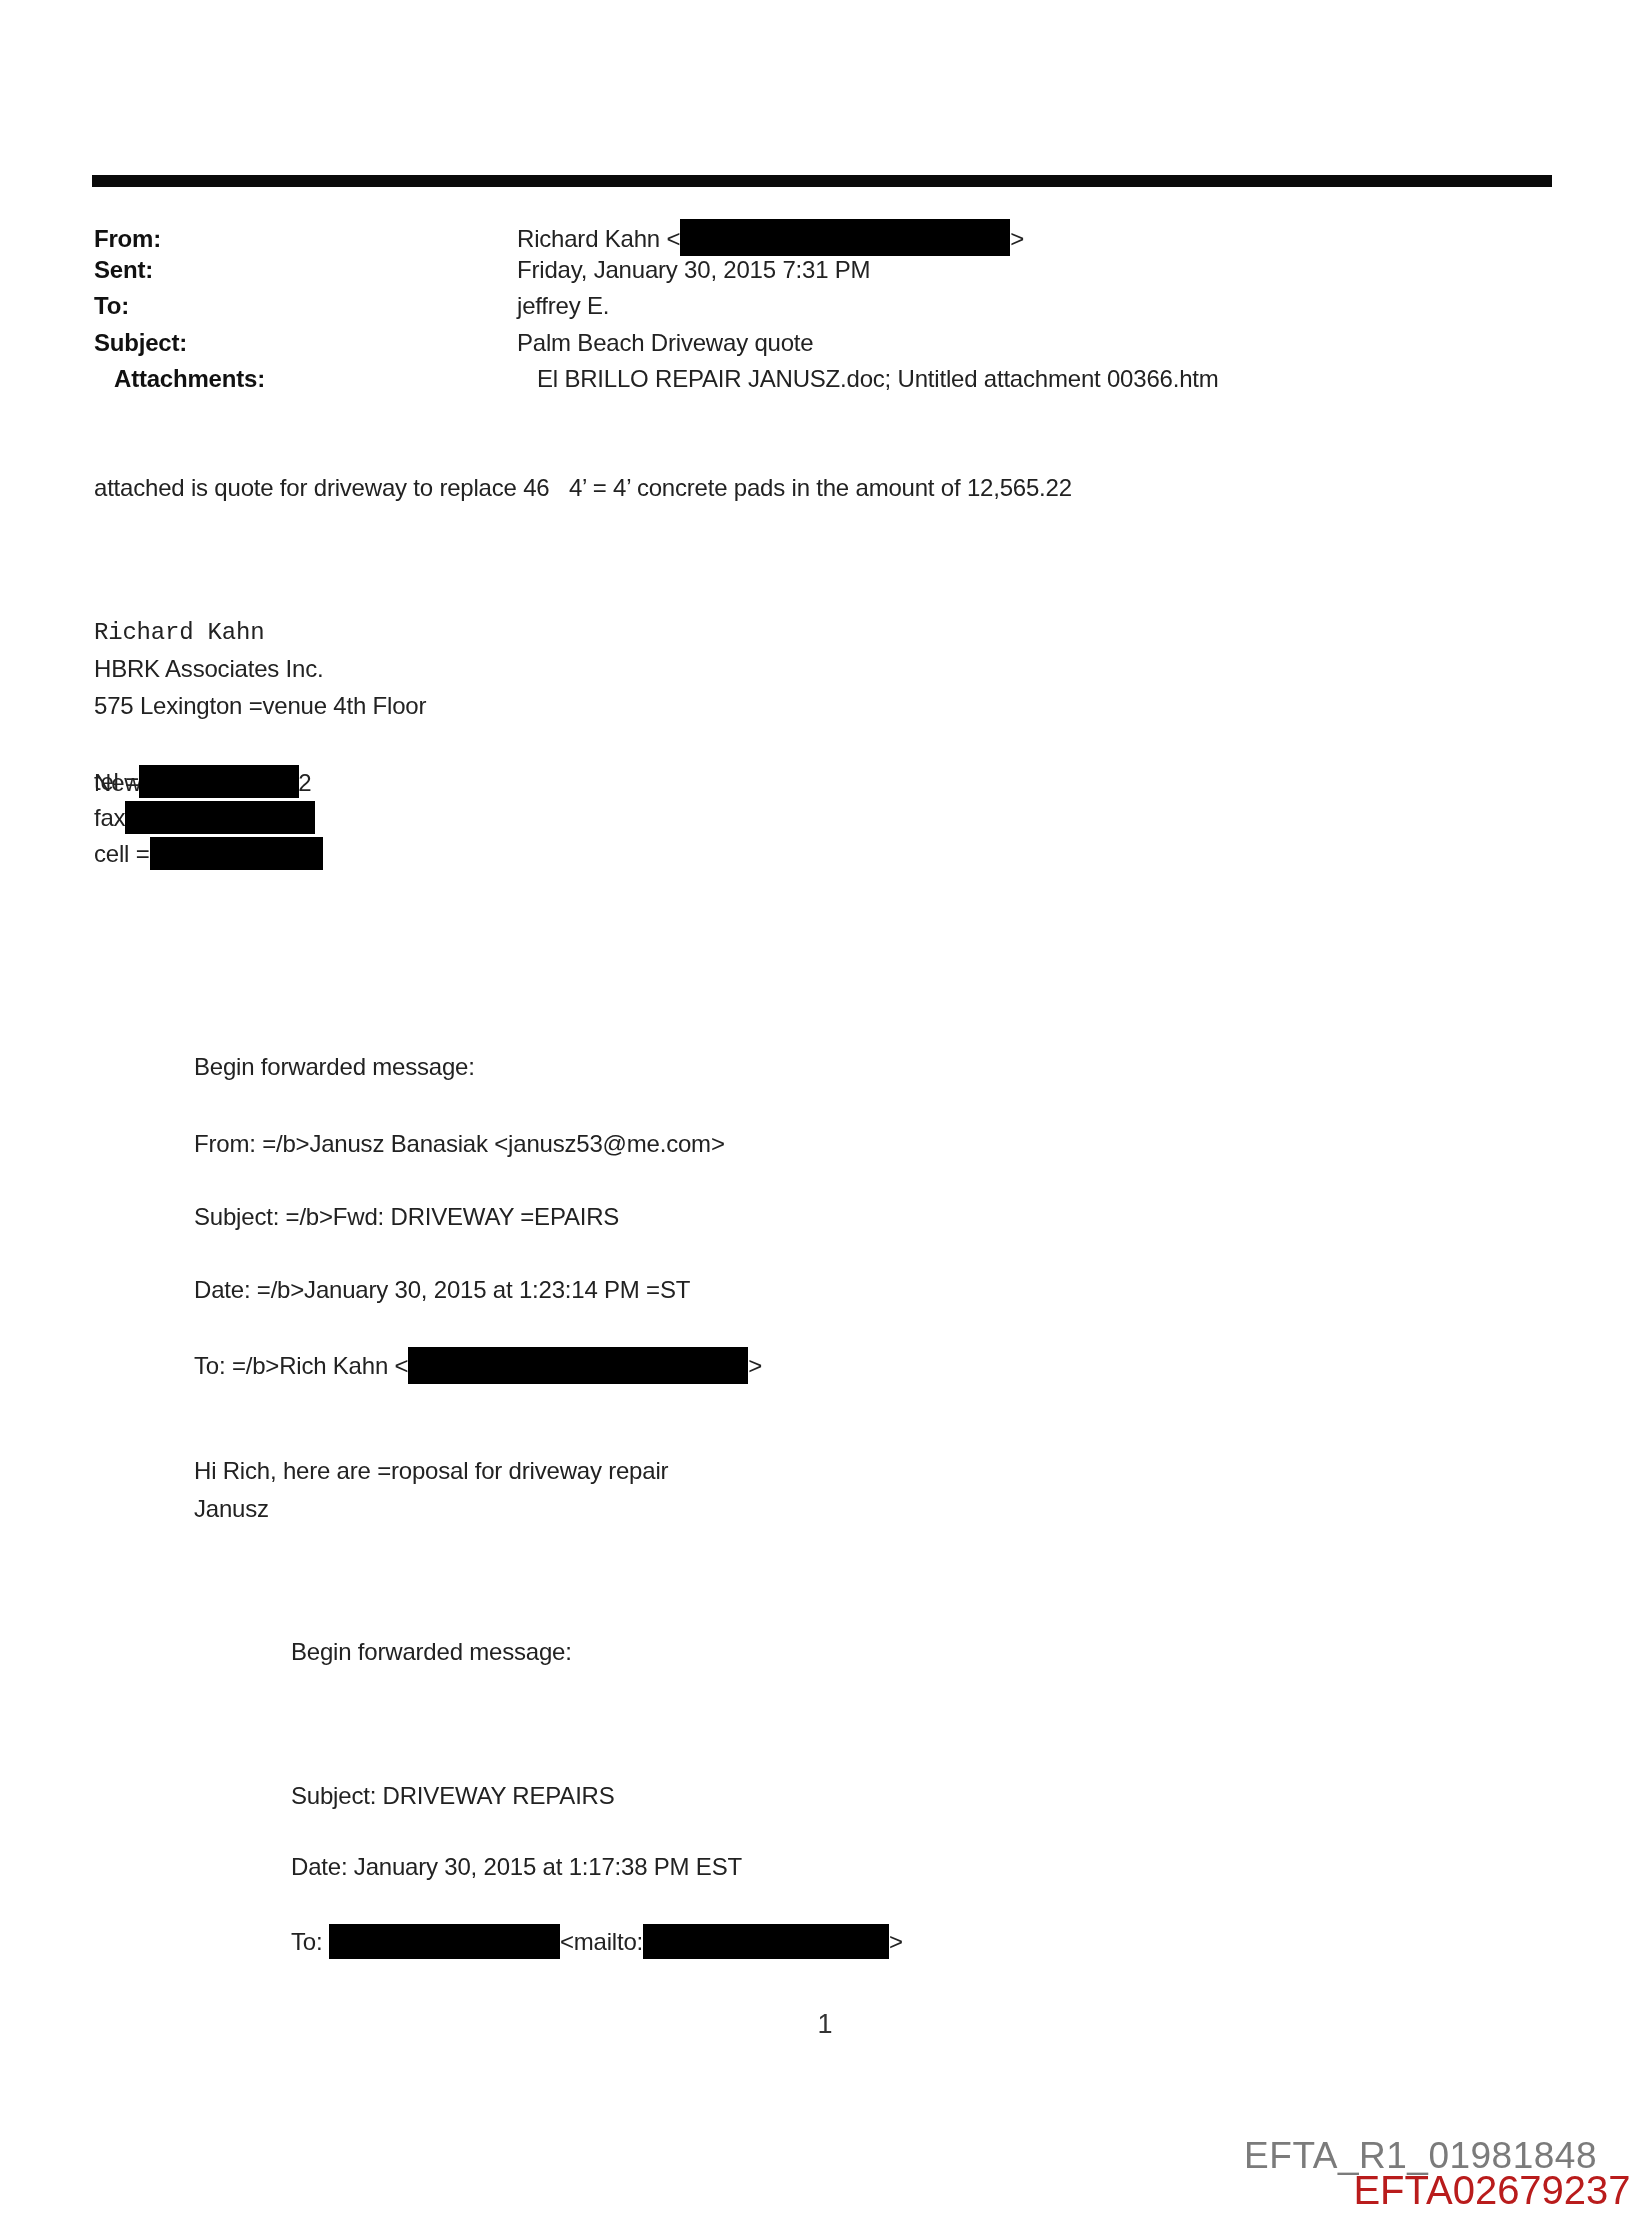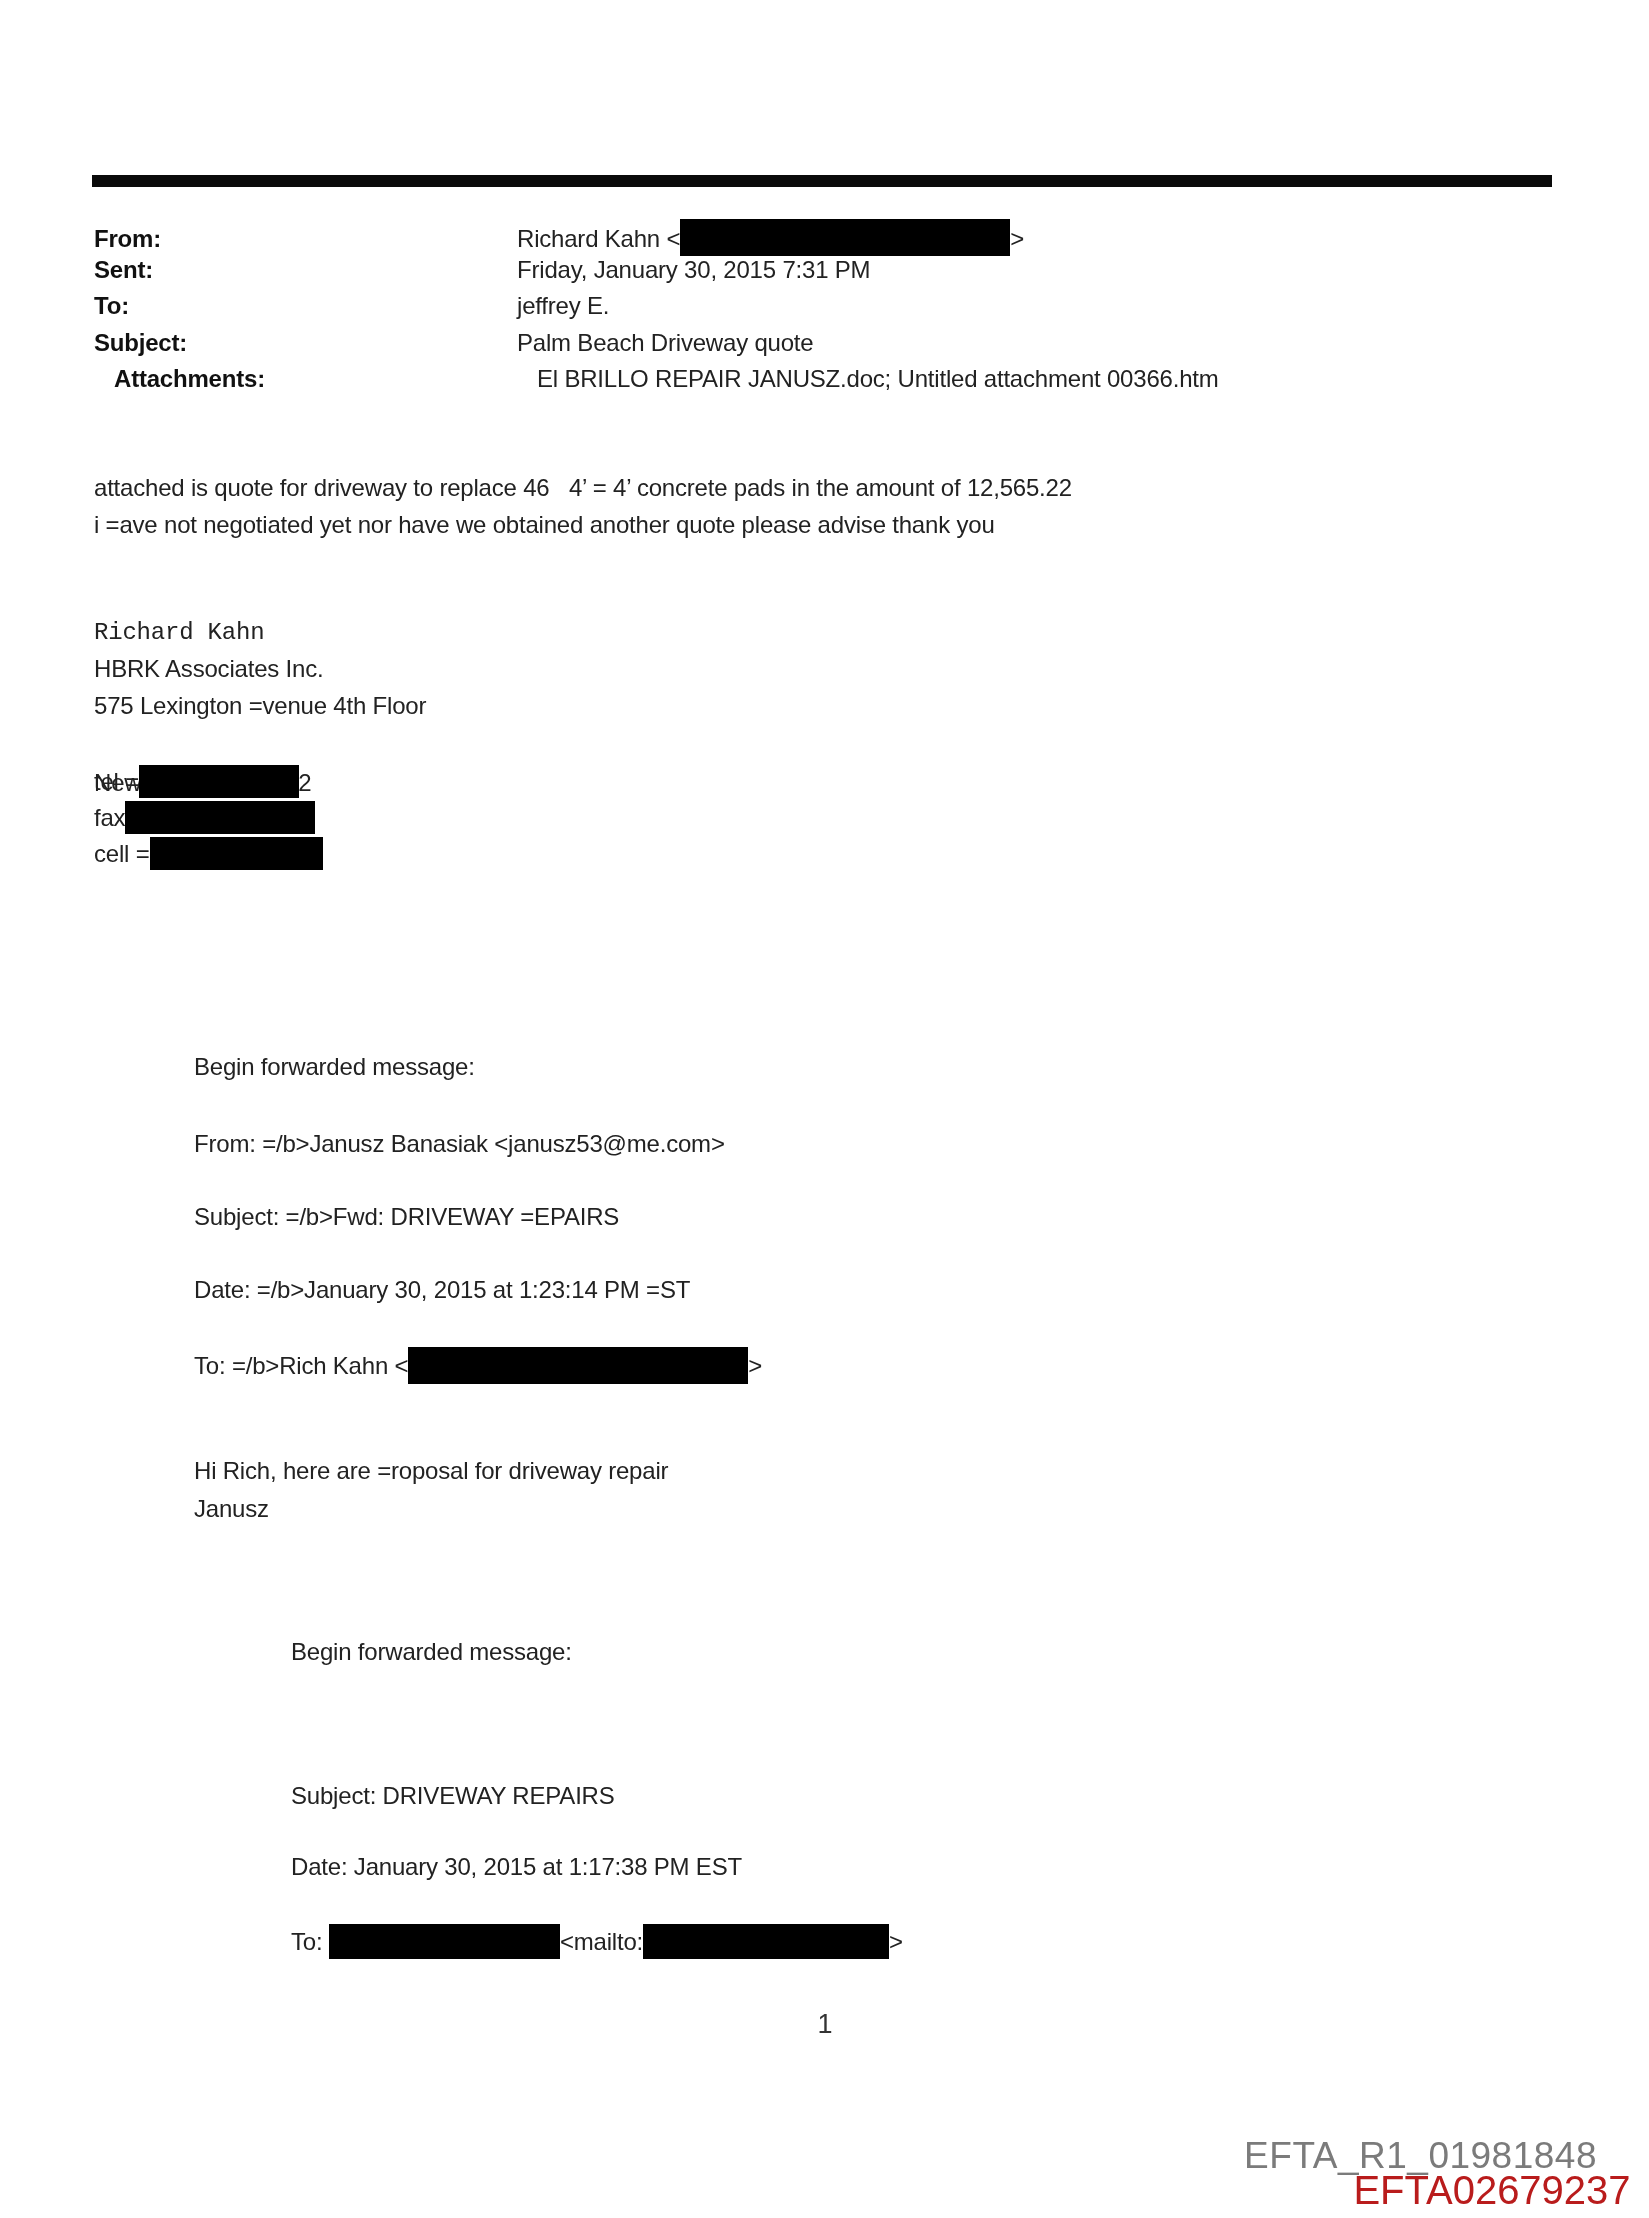--- a/index.html
+++ b/index.html
@@ -84,21 +84,20 @@
 
   <div class="abs" style="left:94px; top:256px;"><span class="hlabel">Sent:</span><span>Friday, January 30, 2015 7:31 PM</span></div>
 
   <div class="abs" style="left:94px; top:292px;"><span class="hlabel">To:</span><span>jeffrey E.</span></div>
 
   <div class="abs" style="left:94px; top:329px;"><span class="hlabel">Subject:</span><span>Palm Beach Driveway quote</span></div>
 
   <div class="abs" style="left:94px; top:365px;margin-left:20px;"><span class="hlabel">Attachments:</span><span>El BRILLO REPAIR JANUSZ.doc; Untitled attachment 00366.htm</span></div>
 
   <div class="abs" style="left:94px; top:474px;">attached is quote for driveway to replace 46   4’ = 4’ concrete pads in the amount of 12,565.22</div>
-  <div class="abs" style="left:94px; top:511px;">i =ave not negotiated yet nor have we obtained another quote please advise thank you</div>
 
   <div class="abs" style="left:94px; top:619px;font-family:Liberation Mono, monospace;">Richard Kahn</div>
   <div class="abs" style="left:94px; top:655px;">HBRK Associates Inc.</div>
   <div class="abs" style="left:94px; top:692px;">575 Lexington =venue 4th Floor</div>
   <div class="abs" style="left:94px; top:769px;">New York, NY 10022</div>
   <div class="abs" style="left:94px; top:765px;"><span>tel =</span><span class="redact r-tel"></span></div>
   <div class="abs" style="left:94px; top:801px;"><span>fax</span><span class="redact r-fax"></span></div>
   <div class="abs" style="left:94px; top:837px;"><span>cell =</span><span class="redact r-cell"></span></div>
 
   <div class="abs" style="left:194px; top:1053px;">Begin forwarded message:</div>

